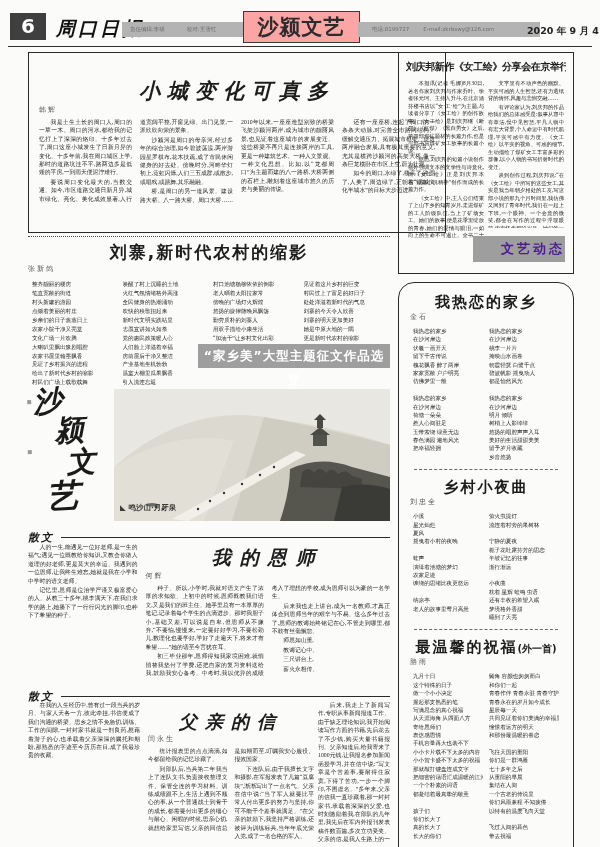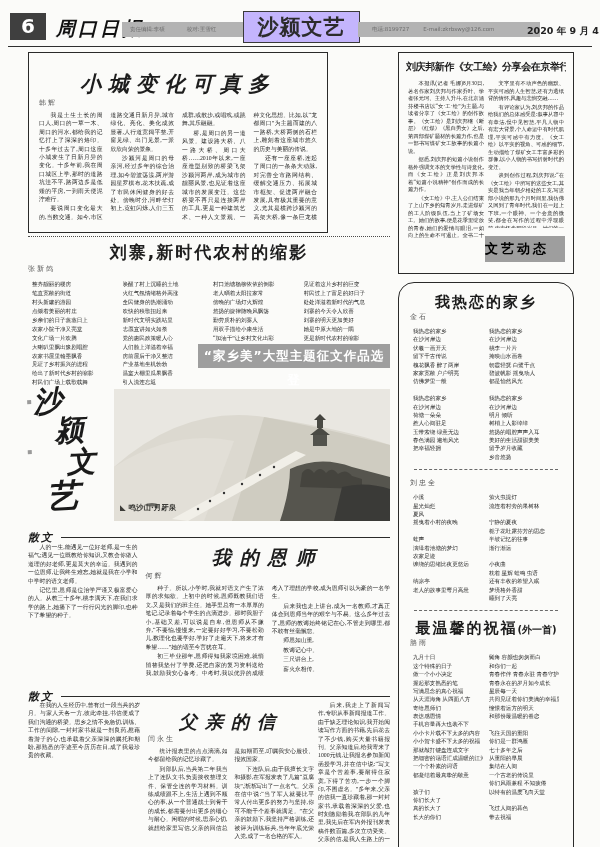--- a/index.html
+++ b/index.html
@@ -9,38 +9,38 @@
   
   #pagenum{left:10px;top:13px;width:36px;height:27px;background:#3f3f3f;color:#fff;
            font:bold 20px "DejaVu Sans",sans-serif;text-align:center;line-height:27px;}
   #papername{left:56px;top:16px;font:bold italic 19px "DejaVu Serif",serif;letter-spacing:3px;color:#111;}
   .graybar{background:#b3b3b3;height:15px;top:22px;color:#6e6e6e;font:5.5px "DejaVu Sans",sans-serif;
            line-height:15px;white-space:nowrap;overflow:hidden;}
   #bar-left{left:122px;width:121px;padding-left:8px;}
   #bar-left span{margin-right:22px;}
   #bar-right{left:358px;width:168px;padding-left:14px;}
   #bar-right span{margin-right:14px;}
-  #section-box{left:243px;top:11px;width:115px;height:30px;background:#c4b5fd;border:1.5px solid #3a3a3a;
+  #section-box{left:243px;top:11px;width:115px;height:30px;background:#fca5a5;border:1.5px solid #3a3a3a;
                text-align:center;}
   #section-box .t{font:bold 21px "DejaVu Serif",serif;line-height:30px;letter-spacing:1px;color:#2c2c2c;}
   #dateline{left:527px;top:25px;font:bold 9.5px "DejaVu Sans",sans-serif;color:#222;white-space:nowrap;}
   #header-rule{left:8px;top:46px;width:584px;border-top:1.5px solid #2f2f2f;}
   
   .serifbody{font-size:5.8px;line-height:1.45;text-align:justify;color:#262626;}
   .para{text-indent:2em;margin:0 0 1px 0;}
   .pline{white-space:nowrap;overflow:hidden;}
   .byline{text-align:left;font-size:7px;color:#555;letter-spacing:2px;}
   .genre-row{display:flex;align-items:center;}
   .genre{font:bold italic 11px "DejaVu Serif",serif;letter-spacing:2px;white-space:nowrap;}
   .genre-line{flex:1;border-top:1.5px solid #2a2a2a;margin-left:7px;}
   .brush{font-family:"DejaVu Serif",serif;font-weight:bold;font-style:italic;}
   .hei{font-family:"DejaVu Sans",sans-serif;font-weight:bold;}
   
-  #box-city{left:28px;top:52px;width:300px;height:181px;border:1.3px solid #2a2a2a;box-sizing:border-box;
-            padding:15px 10px;}
+  #box-city{left:28px;top:52px;width:418px;height:181px;border:1.3px solid #2a2a2a;box-sizing:border-box;
+            padding:22px 10px;}
   #city-title{text-align:center;font-size:21px;letter-spacing:7px;margin-top:2px;}
   #city-body{column-count:4;column-gap:8px;height:118px;overflow:hidden;margin-top:3px;}
   #dot-rule{left:28px;top:236px;width:362px;border-top:1.5px dotted #4a4a4a;}
   #liuzhai{left:28px;top:241px;width:362px;height:144px;}
   #liuzhai-title{text-align:center;font-size:17px;letter-spacing:2px;}
   #liuzhai-cols{display:flex;margin-top:6px;}
   #liuzhai-cols .pcol{width:25%;padding:0 4px;box-sizing:border-box;font-size:5.6px;line-height:1.6;color:#262626;}
   #banner{right:0;top:103px;width:192px;height:24px;background:#9e9e9e;color:#fff;
           font:bold 12.5px "DejaVu Sans",sans-serif;text-align:center;line-height:24px;letter-spacing:1px;}
   
@@ -64,22 +64,22 @@
   #letter-title{text-align:center;font-size:18px;letter-spacing:8px;margin-top:9px;}
   #letter-body{column-count:2;column-gap:7px;height:102px;overflow:hidden;margin-top:3px;}
   #essay2-right{width:72px;margin-left:4px;height:143px;overflow:hidden;}
   
   #box-book{left:398px;top:52px;width:176px;height:222px;border:1.3px solid #2a2a2a;box-sizing:border-box;
             padding:7px 7px;}
   #book-title{font-size:10px;white-space:nowrap;overflow:hidden;text-align:center;letter-spacing:-0.4px;}
   #book-cols{display:flex;margin-top:6px;}
   #book-cols .bcol{width:50%;padding:0 2px;box-sizing:border-box;font-size:5.3px;line-height:1.42;
                    text-align:justify;color:#262626;height:160px;overflow:hidden;}
-  #badge{position:absolute;right:8px;bottom:11px;width:80px;height:26px;background:#9e9e9e;color:#000000;
-         font:bold 13px "DejaVu Sans",sans-serif;text-align:left;line-height:26px;letter-spacing:3px;}
+  #badge{position:absolute;right:8px;bottom:11px;width:92px;height:26px;background:#9e9e9e;color:#4c1d95;
+         font:bold 13px "DejaVu Sans",sans-serif;text-align:right;line-height:26px;letter-spacing:3px;}
   #box-poems{left:398px;top:282px;width:176px;height:625px;border:1.4px solid #2a2a2a;border-radius:16px;
              box-sizing:border-box;padding:10px 11px;overflow:hidden;}
   .poem-title{text-align:center;font-size:15px;letter-spacing:2px;}
   .poem-title small{font-size:10px;font-weight:bold;letter-spacing:0;}
   .poem-cols{display:flex;margin-top:5px;}
   .poem-cols .qcol{width:50%;padding:0 3px;box-sizing:border-box;font-size:5.6px;line-height:1.5;color:#262626;}
   .dash-div{border-top:1px dashed #6a6a6a;margin:8px 4px;}
 </style>
 </head>
 <body>
@@ -307,20 +307,21 @@
           <div class="pline">树梢上人影绰绰</div>
           <div class="pline">悠扬的唱腔声声入耳</div>
           <div class="pline">美好的生活甜甜美美</div>
           <div class="pline">留予岁月收藏</div>
           <div class="pline">乡音悠扬</div>
         </div>
     </div>
 
     <div class="dash-div"></div>
 
+    <div class="poem-title hei">乡村小夜曲</div>
     <div class="byline">刘忠全</div>
     <div class="poem-cols">
       <div class="qcol">
           <div class="pline">小溪</div>
           <div class="pline">星光灿烂</div>
           <div class="pline">夏风</div>
           <div class="pline">摇曳着小村的夜晚</div>
           <div class="pline">&nbsp;</div>
           <div class="pline">蛙声</div>
           <div class="pline">演绎着池塘的梦幻</div>

